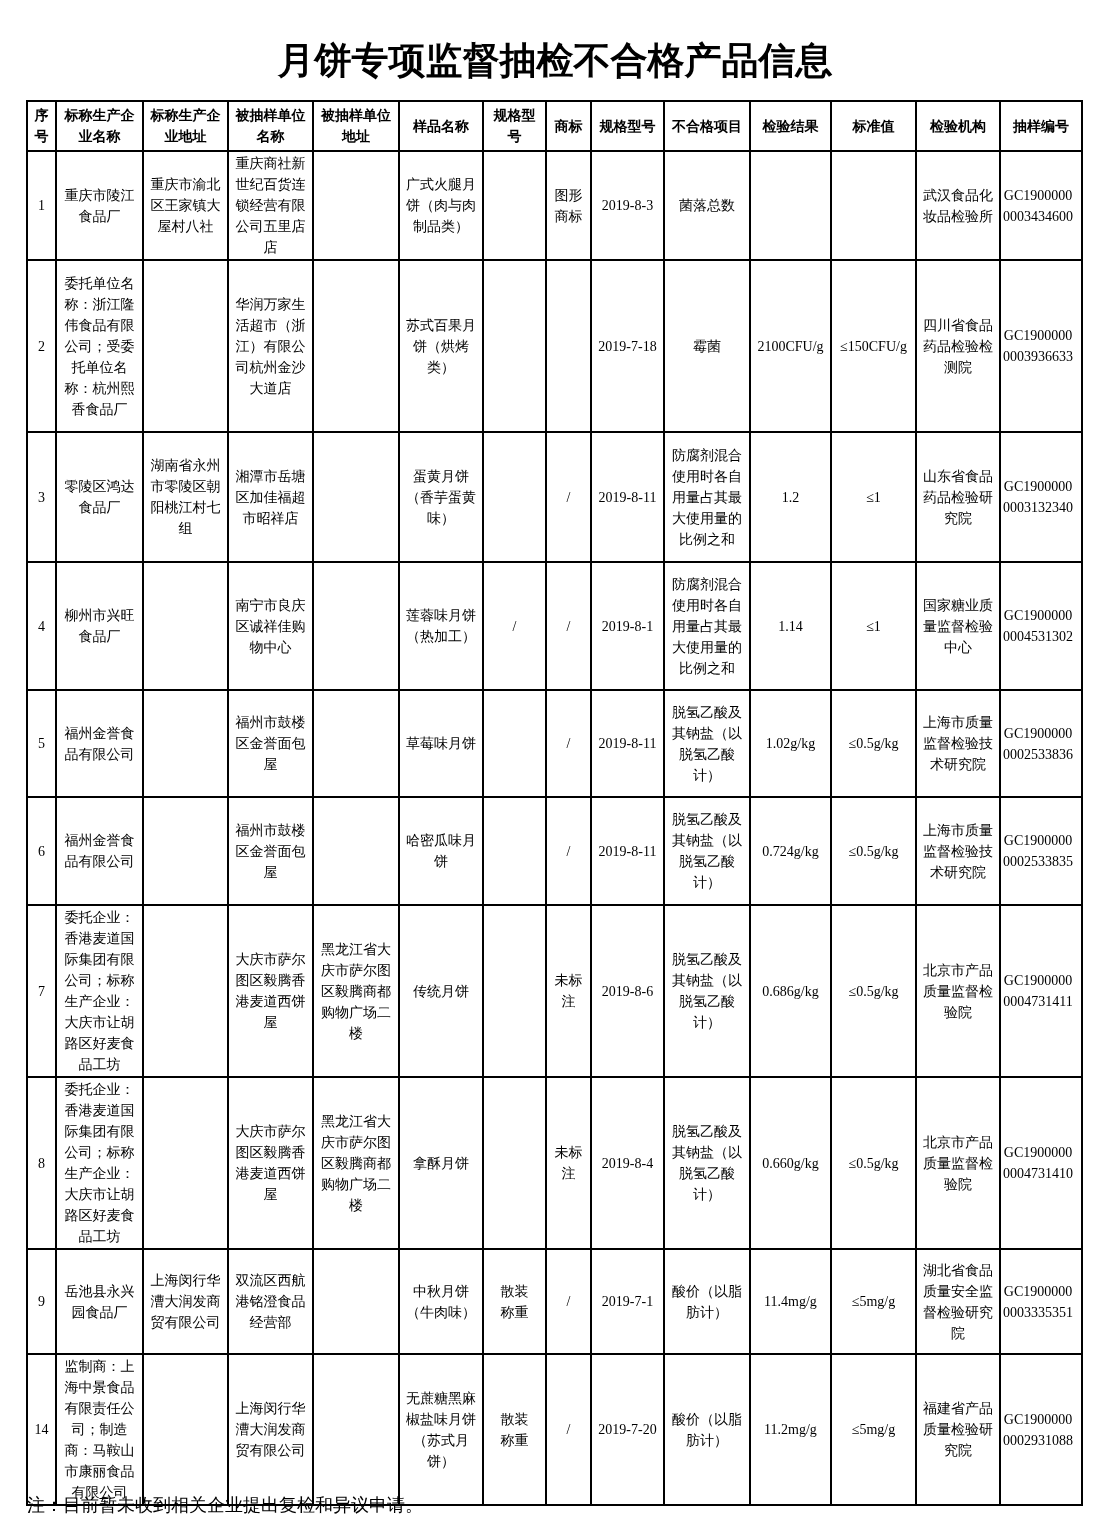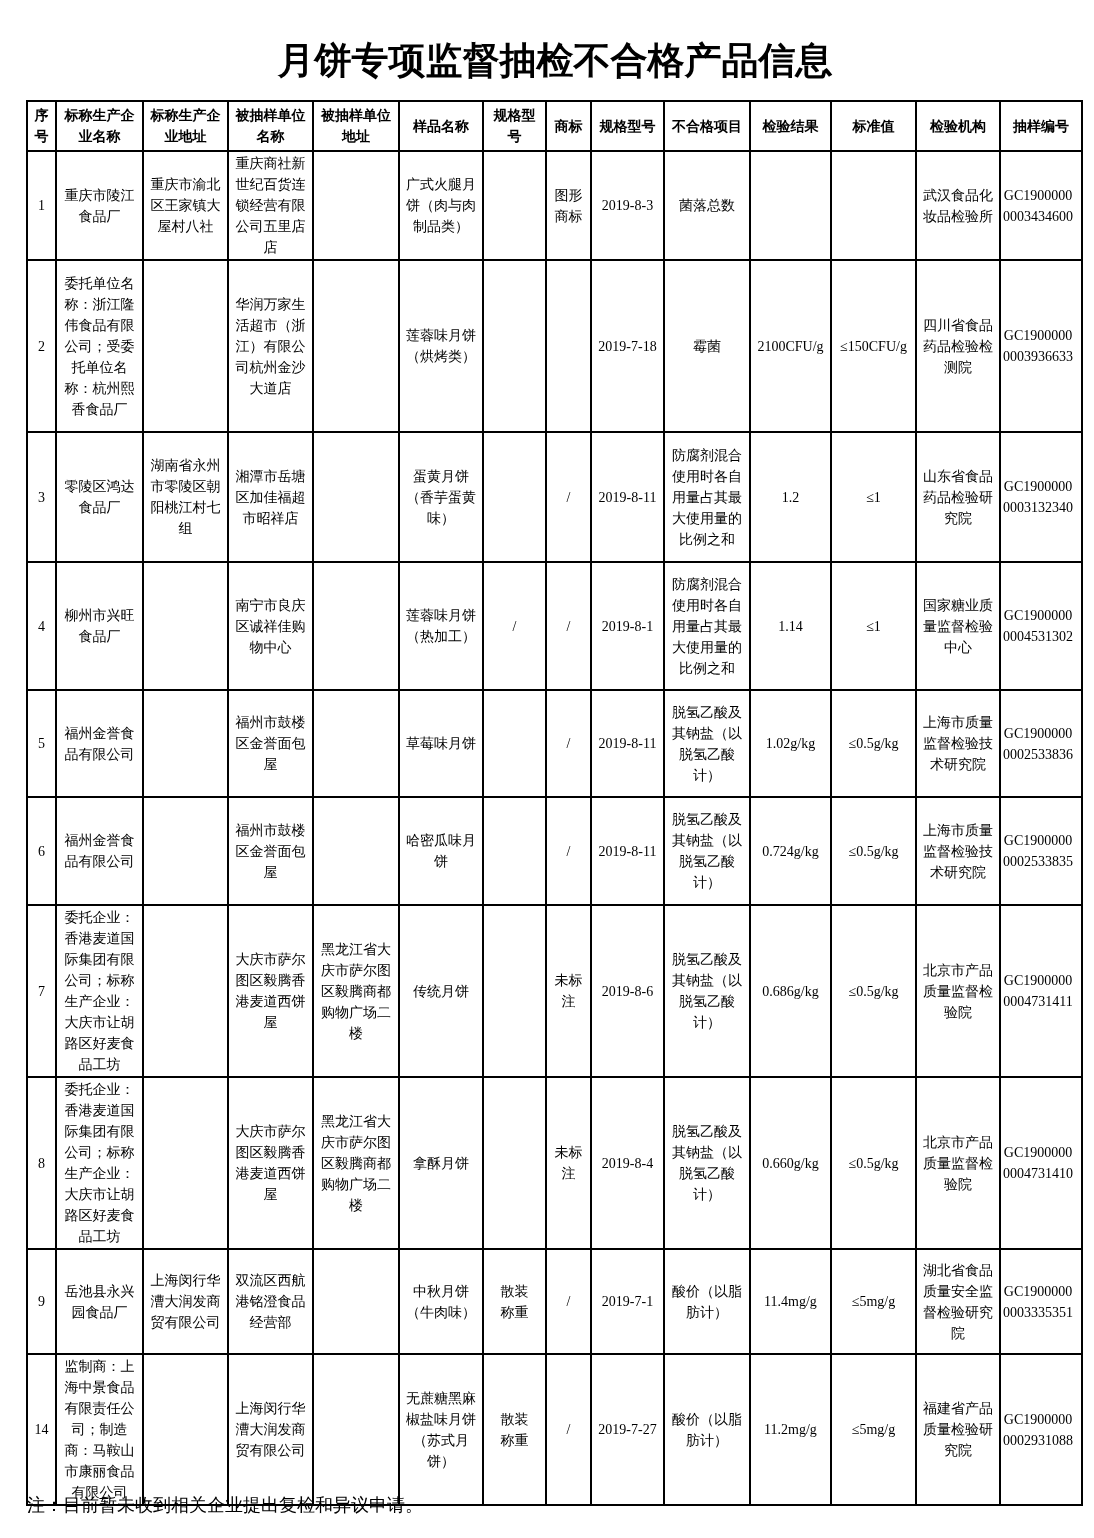--- a/index.html
+++ b/index.html
@@ -121,21 +121,21 @@
         <td></td>
         <td>武汉食品化妆品检验所</td>
         <td class="code-col">GC19000000003434600</td>
       </tr>
       <tr style="height: 172px;">
         <td>2</td>
         <td>委托单位名称：浙江隆伟食品有限公司；受委托单位名称：杭州熙香食品厂</td>
         <td></td>
         <td>华润万家生活超市（浙江）有限公司杭州金沙大道店</td>
         <td></td>
-        <td>莲蓉味月饼（烘烤类）</td>
+        <td>苏式百果月饼（烘烤类）</td>
         <td class="spec-col"></td>
         <td></td>
         <td>2019-7-18</td>
         <td>霉菌</td>
         <td>2100CFU/g</td>
         <td>≤150CFU/g</td>
         <td>四川省食品药品检验检测院</td>
         <td class="code-col">GC19000000003936633</td>
       </tr>
       <tr style="height: 130px;">
@@ -252,21 +252,21 @@
       </tr>
       <tr style="height: 139px;">
         <td>14</td>
         <td>监制商：上海中景食品有限责任公司；制造商：马鞍山市康丽食品有限公司</td>
         <td></td>
         <td>上海闵行华漕大润发商贸有限公司</td>
         <td></td>
         <td>无蔗糖黑麻椒盐味月饼（苏式月饼）</td>
         <td class="spec-col">散装称重</td>
         <td>/</td>
-        <td>2019-7-27</td>
+        <td>2019-7-20</td>
         <td>酸价（以脂肪计）</td>
         <td>11.2mg/g</td>
         <td>≤5mg/g</td>
         <td>福建省产品质量检验研究院</td>
         <td class="code-col">GC19000000002931088</td>
       </tr>
     </tbody>
 </table>
 
 <div class="foot-note">注：目前暂未收到相关企业提出复检和异议申请。</div>

